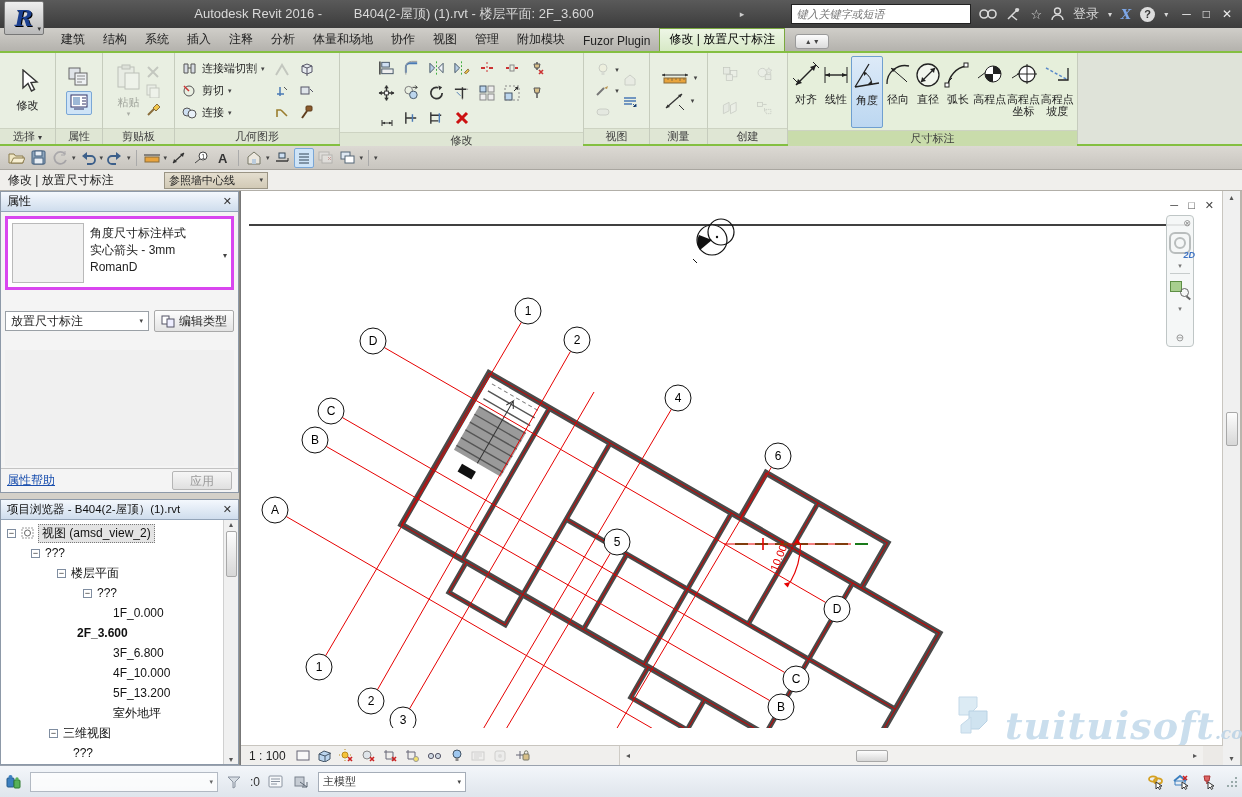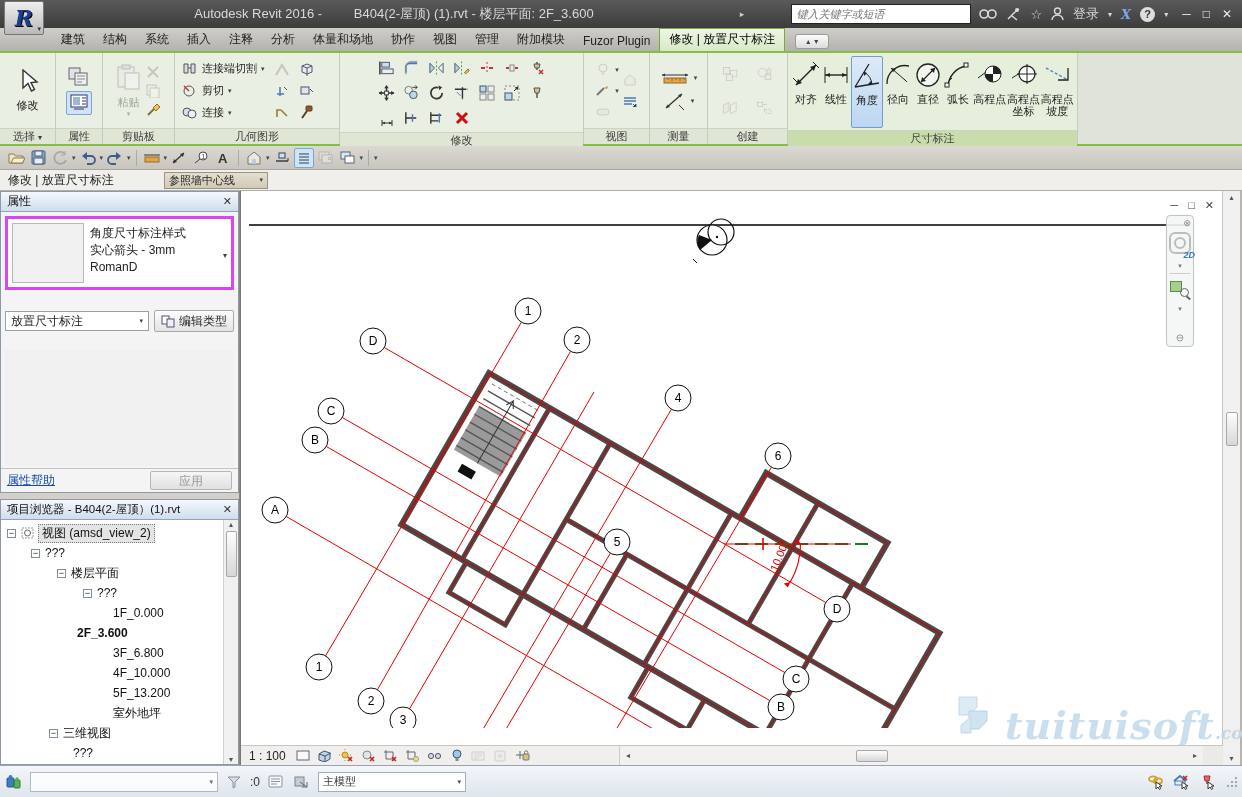--- a/index.html
+++ b/index.html
@@ -65,21 +65,21 @@
   .typesel { margin:4px; background:#fff; border:3px solid #d946ef; height:74px; display:flex; align-items:stretch; position:relative; }
   .typesel .preview { width:72px; margin:4px; background:#f1f1f1; border:1px solid #b9b9b9; }
   .typesel .tlines { flex:1; padding:6px 2px; font-size:12px; line-height:17px; color:#222; }
   .typesel .tdd { position:absolute; right:4px; top:32px; font-size:8px; color:#444; }
   .selrow { display:flex; align-items:center; margin:16px 4px; gap:5px; }
   .selcombo { flex:1; height:20px; background:#fff; border:1px solid #9aa0a6; display:flex; align-items:center; justify-content:space-between; padding:0 5px; font-size:12px; }
   .edittype { height:22px; background:linear-gradient(#fdfdfd,#e3e3e3); border:1px solid #a9a9a9; border-radius:2px; display:flex; align-items:center; gap:4px; padding:0 6px; font-size:12px; }
   .propfill { flex:1; background:#f0f0f0; margin:2px 4px; }
   .propfoot { height:24px; display:flex; align-items:center; justify-content:space-between; padding:0 6px; border-top:1px solid #c3c3c3; }
   .linkblue { color:#1a4fae; text-decoration:underline; font-size:12px; }
-  .applybtn { width:82px; height:19px; background:linear-gradient(#f6f6f6,#e0e0e0); border:1px solid #b5b5b5; border-radius:2px; text-align:center; line-height:18px; color:#9a9a9a; font-size:12px; }
+  .applybtn { width:60px; height:19px; background:linear-gradient(#f6f6f6,#e0e0e0); border:1px solid #b5b5b5; border-radius:2px; text-align:center; line-height:18px; color:#9a9a9a; font-size:12px; }
   .palgap { height:6px; background:#d4d0c8; }
   .browser { flex:1; min-height:0; }
   .treewrap { flex:1; background:#fff; position:relative; overflow:hidden; display:flex; }
   .tree { flex:1; padding-top:3px; }
   .trow { height:20px; display:flex; align-items:center; font-size:12px; color:#111; white-space:nowrap; }
   .tbox { width:9px; height:9px; border:1px solid #7f8da0; background:#fff; font-size:9px; line-height:7px; text-align:center; color:#222; margin-right:5px; flex:0 0 9px; }
   .tsel { background:#e4e4e4; border:1px dotted #7a7a7a; padding:0 3px; }
   .bold { font-weight:bold; }
   .vscroll { width:15px; background:#f0f0f0; border-left:1px solid #d0d0d0; display:flex; flex-direction:column; align-items:center; font-size:8px; color:#555; }
   .vthumb { width:11px; background:linear-gradient(#fdfdfd,#d7d7d7); border:1px solid #a8a8a8; border-radius:2px; }

